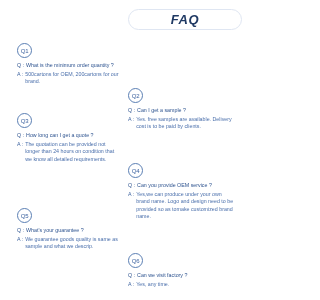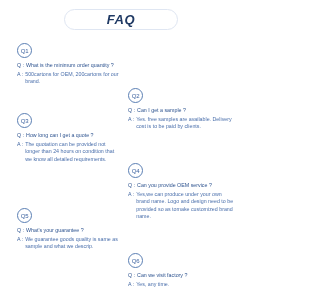--- a/index.html
+++ b/index.html
@@ -15,21 +15,21 @@
     position: relative;
   }
 
   
   .header {
     position: absolute;
     top: 9px;
     left: 0;
     width: 242px;
     display: flex;
-    justify-content: center;
+    justify-content: flex-end;
   }
   .faq-pill {
     width: 114px;
     height: 21px;
     border: 1px solid #dfe6f2;
     border-radius: 11px;
     display: flex;
     align-items: center;
     justify-content: center;
     background: #ffffff;

